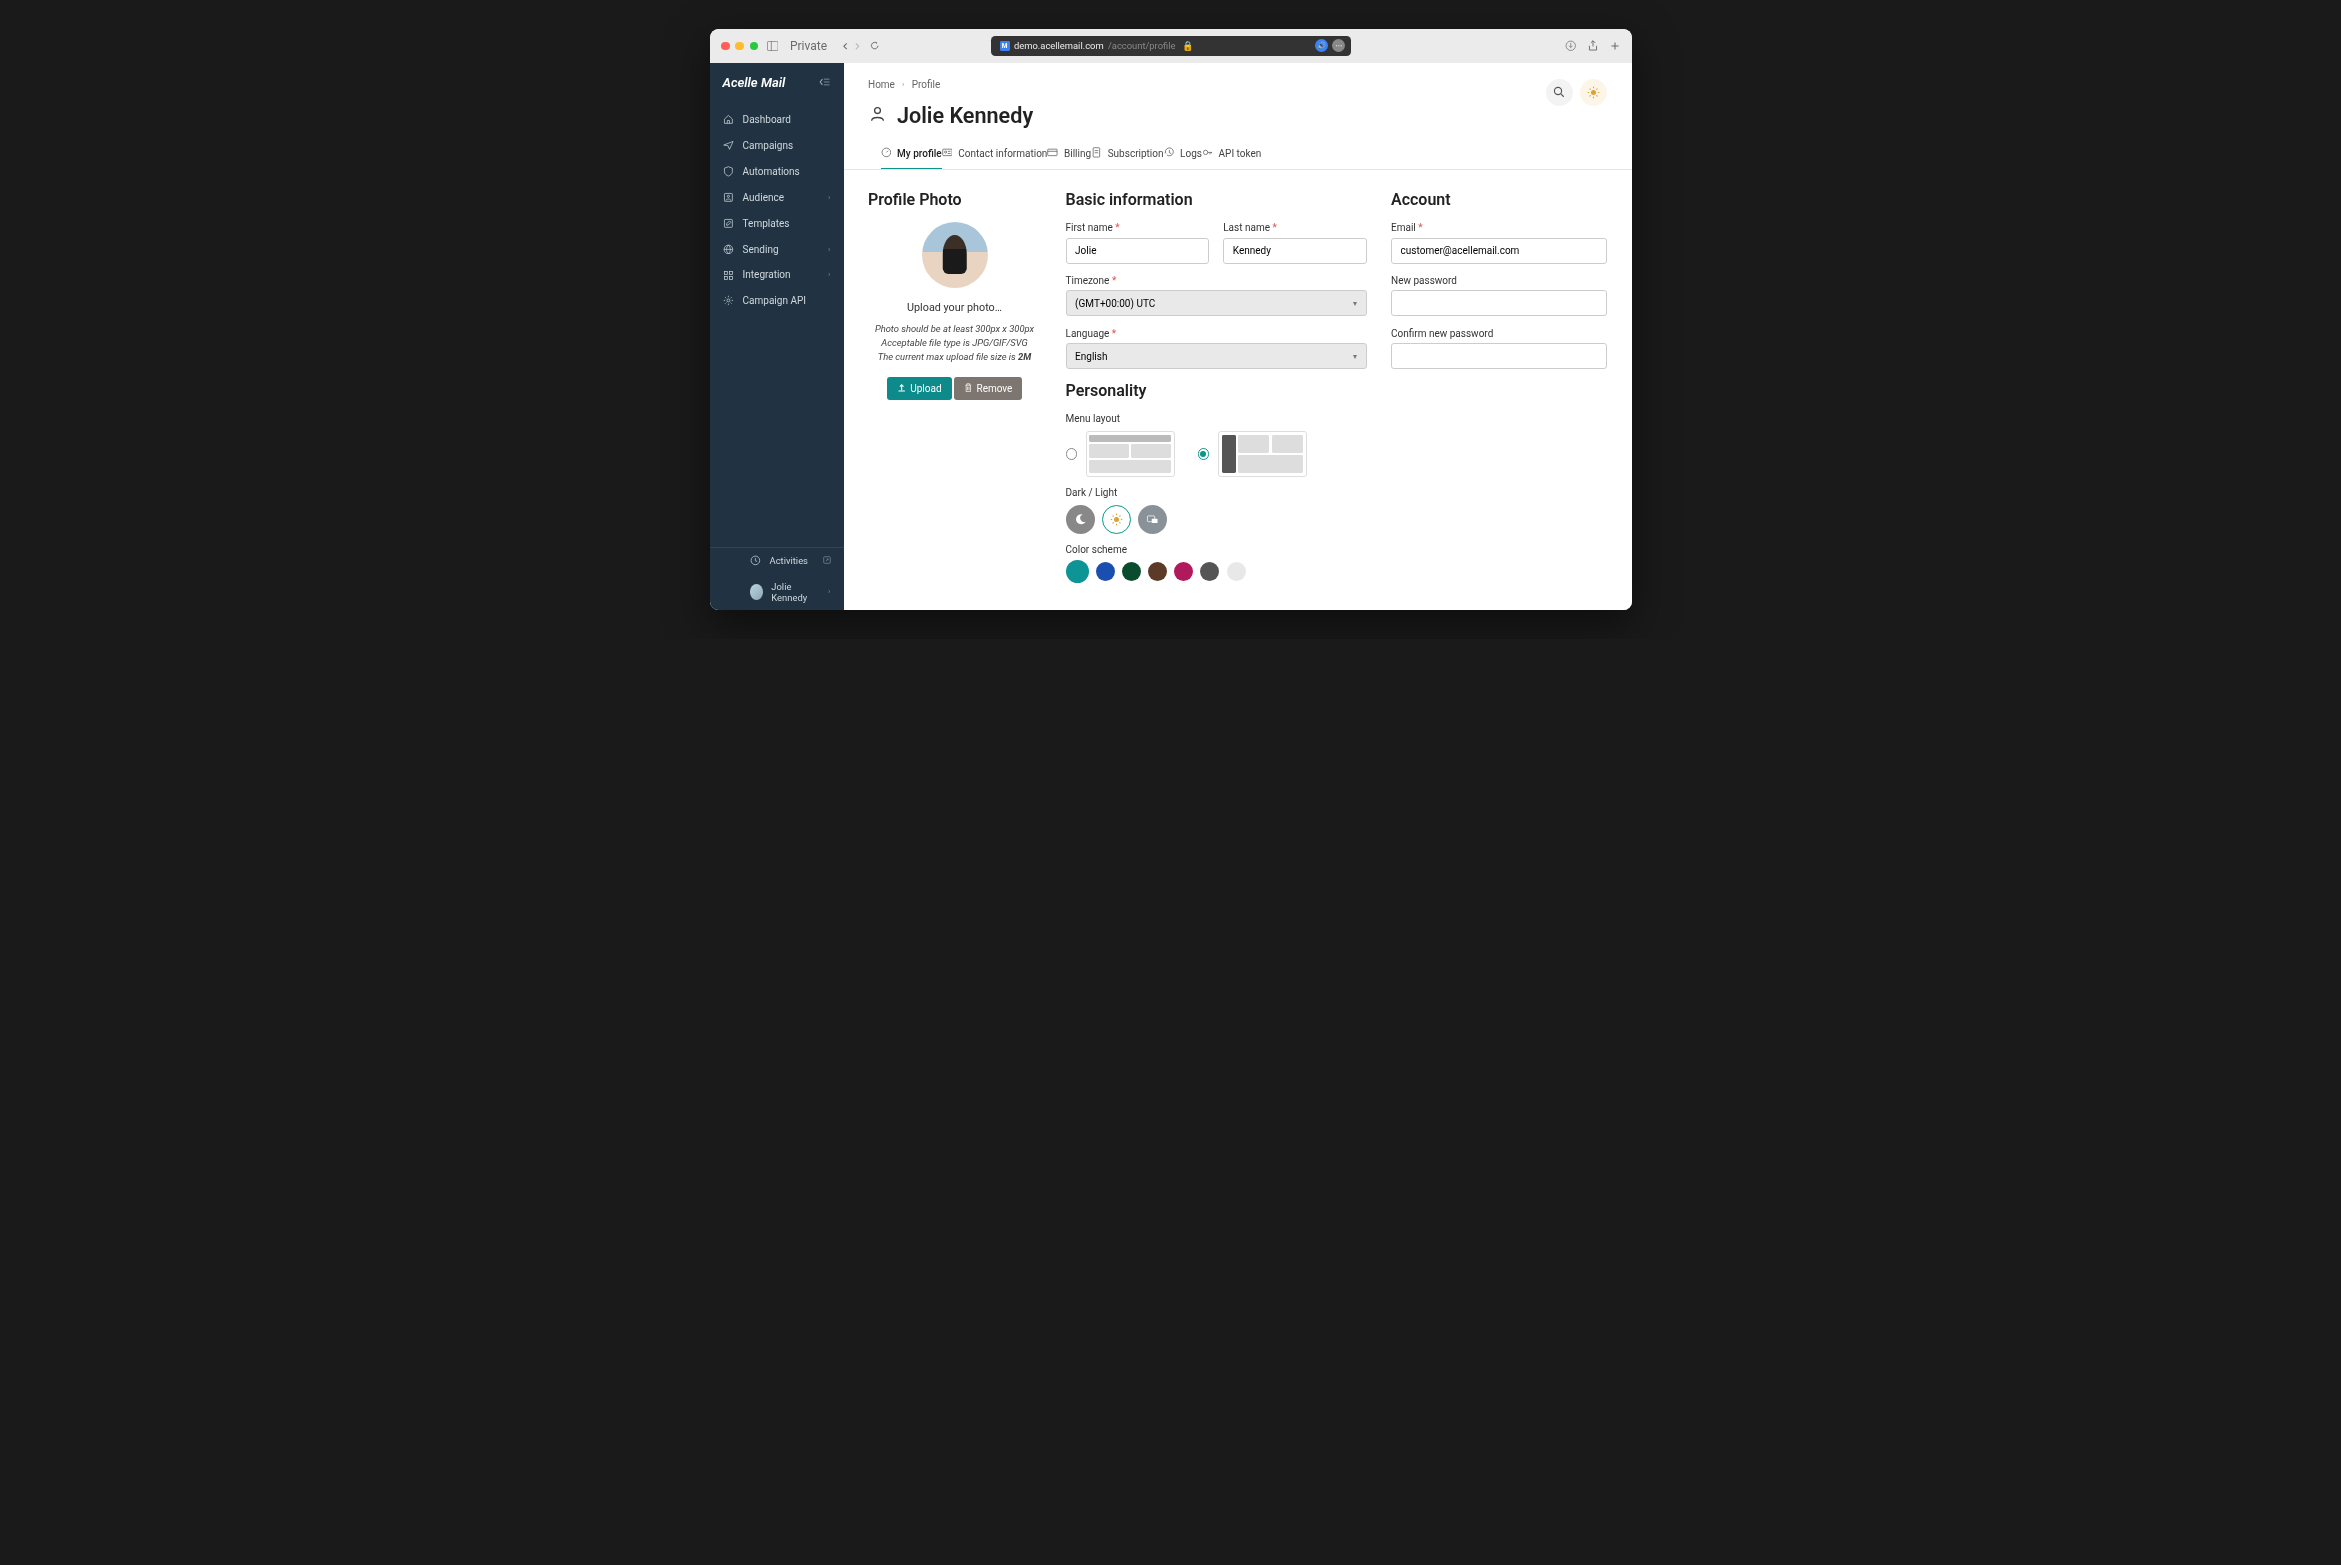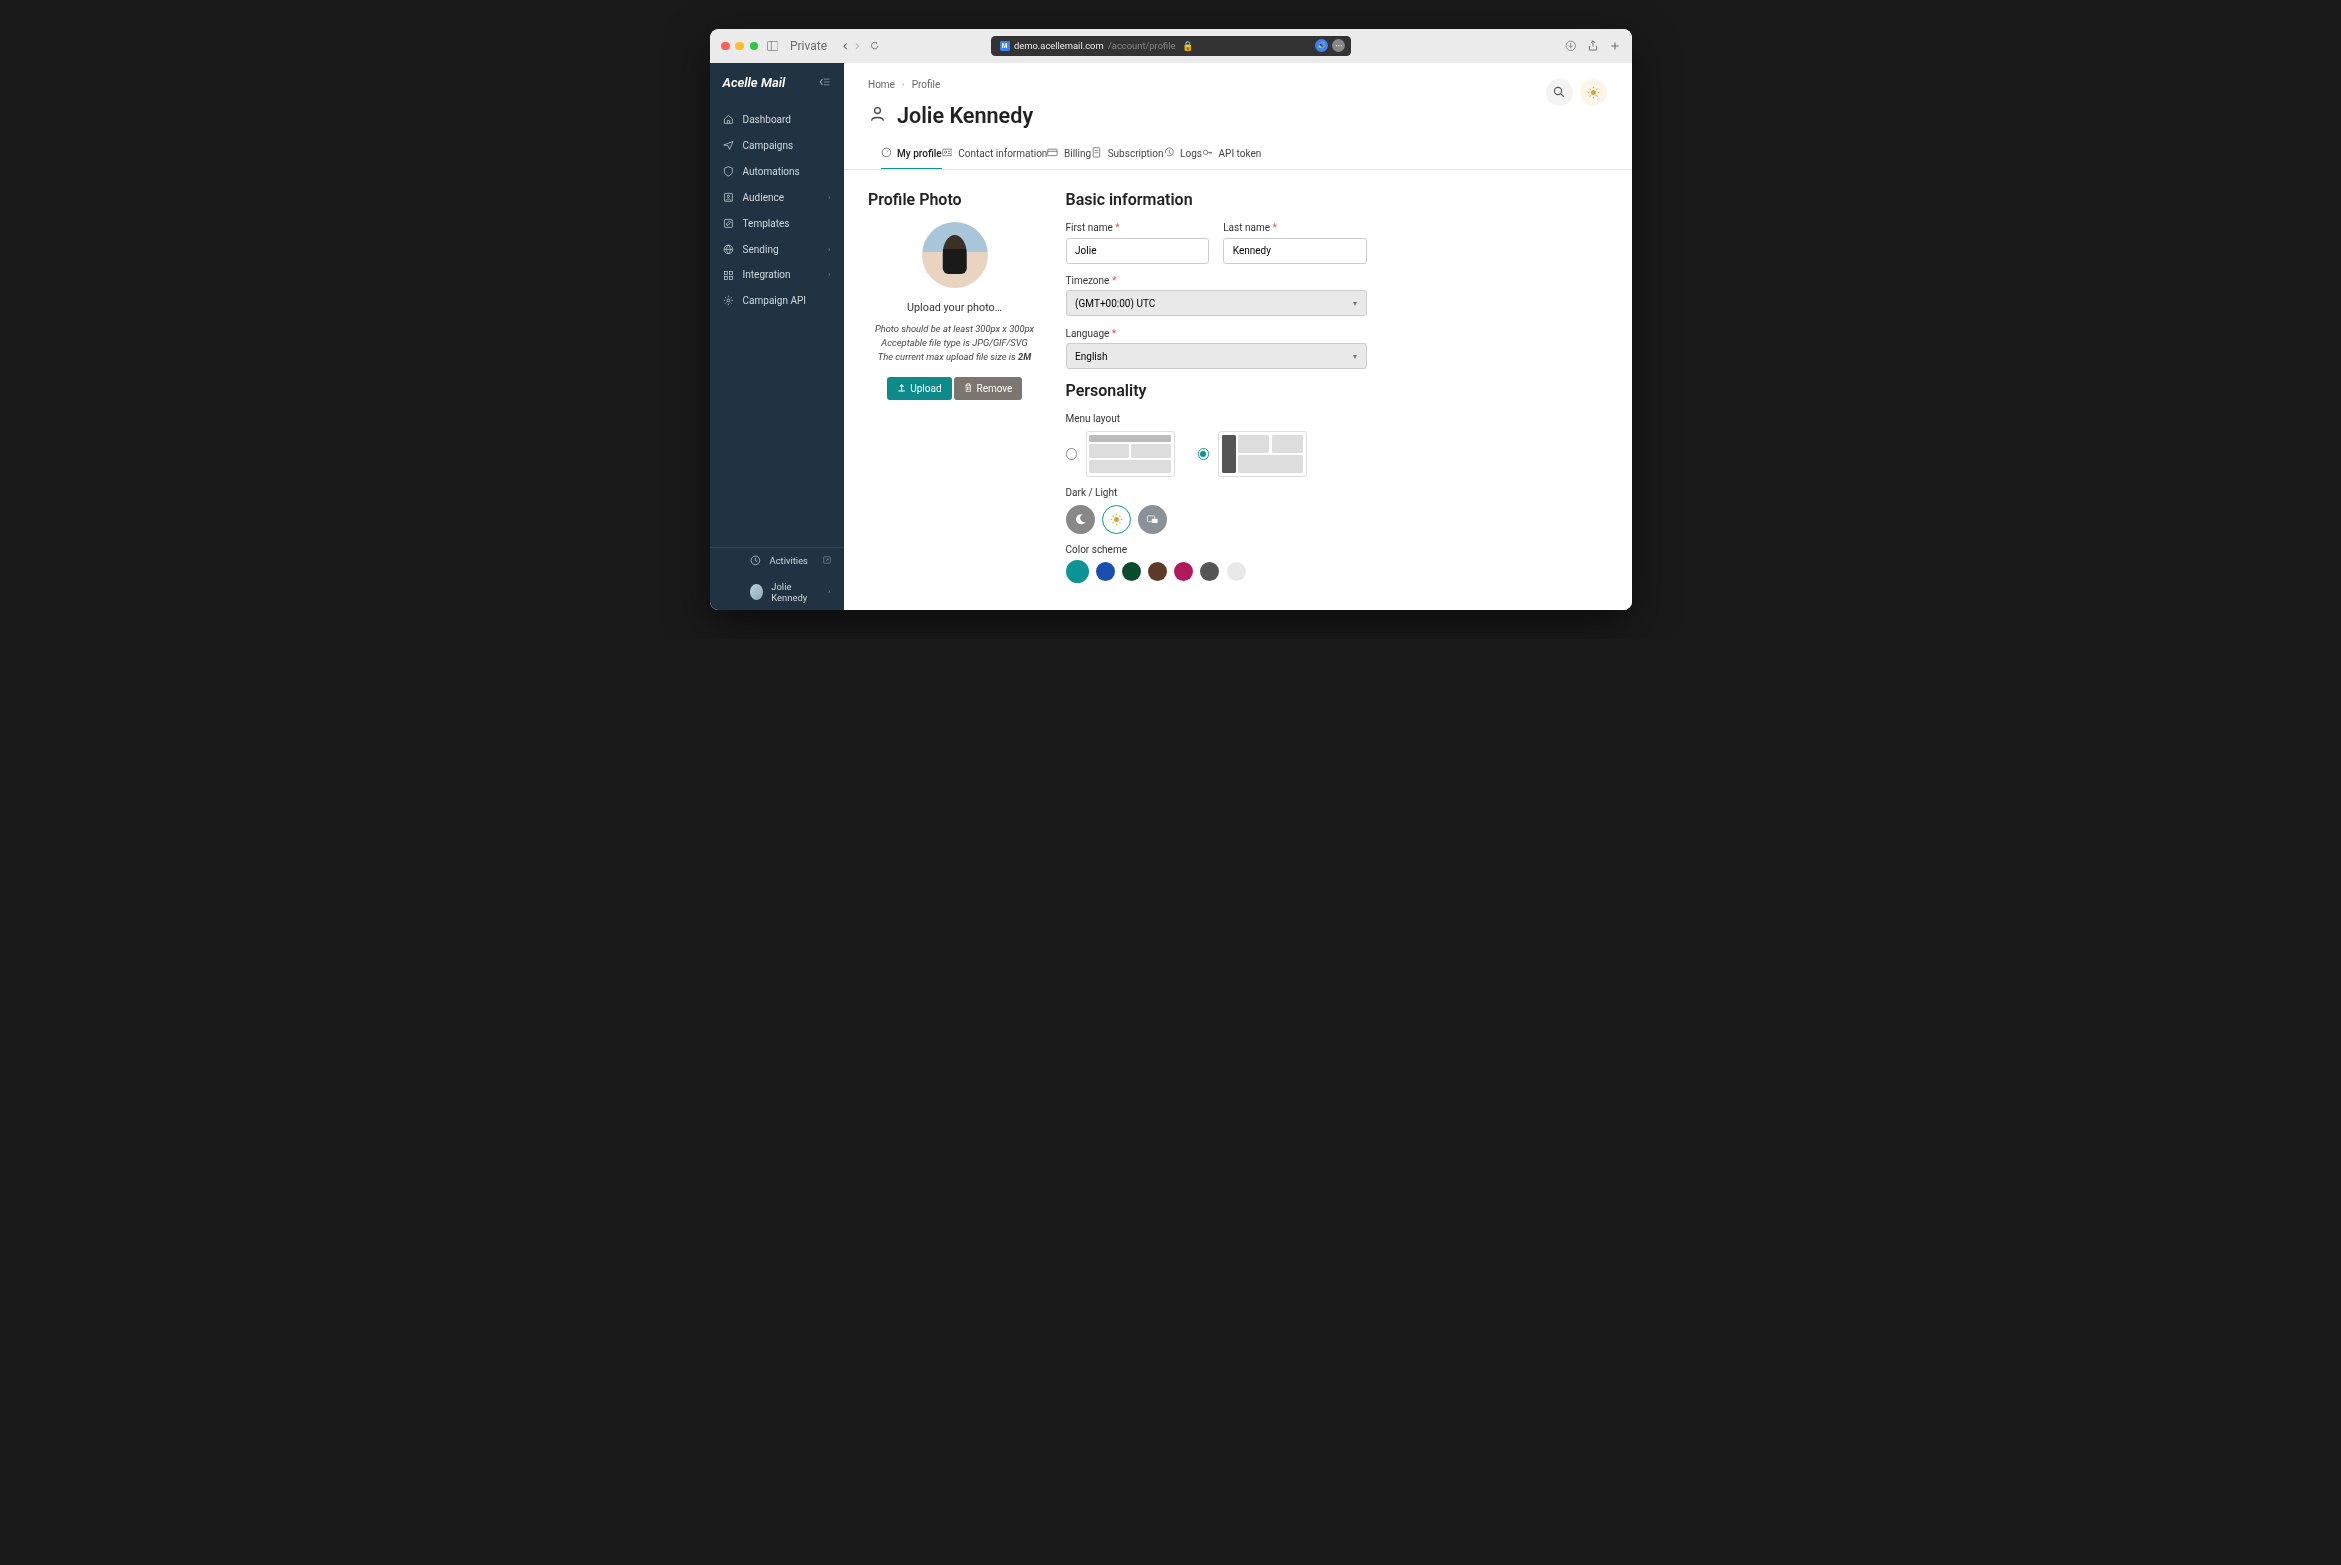--- a/index.html
+++ b/index.html
@@ -493,17 +493,32 @@
             <div class="color-opt selected" style="background:#0d9494"></div>
             <div class="color-opt" style="background:#1a4fb0"></div>
             <div class="color-opt" style="background:#0a4d2e"></div>
             <div class="color-opt" style="background:#5c3a28"></div>
             <div class="color-opt" style="background:#b01a5c"></div>
             <div class="color-opt" style="background:#555555"></div>
             <div class="color-opt" style="background:#e8e8e8"></div>
           </div>
         </div>
 
+        <div>
+          <h2 class="section-title">Account</h2>
+          <div class="field" style="margin-bottom:11.5px">
+            <label class="label"><span>Email</span> <span class="req">*</span></label>
+            <input class="input" value="customer@acellemail.com" style="">
+          </div>
+          <div class="field" style="margin-bottom:11.5px">
+            <label class="label">New password</label>
+            <input class="input" type="password" style="">
+          </div>
+          <div class="field">
+            <label class="label">Confirm new password</label>
+            <input class="input" type="password" style="">
+          </div>
+        </div>
       </div>
     </div>
   </div>
 </div>
 
 
 </body></html>

